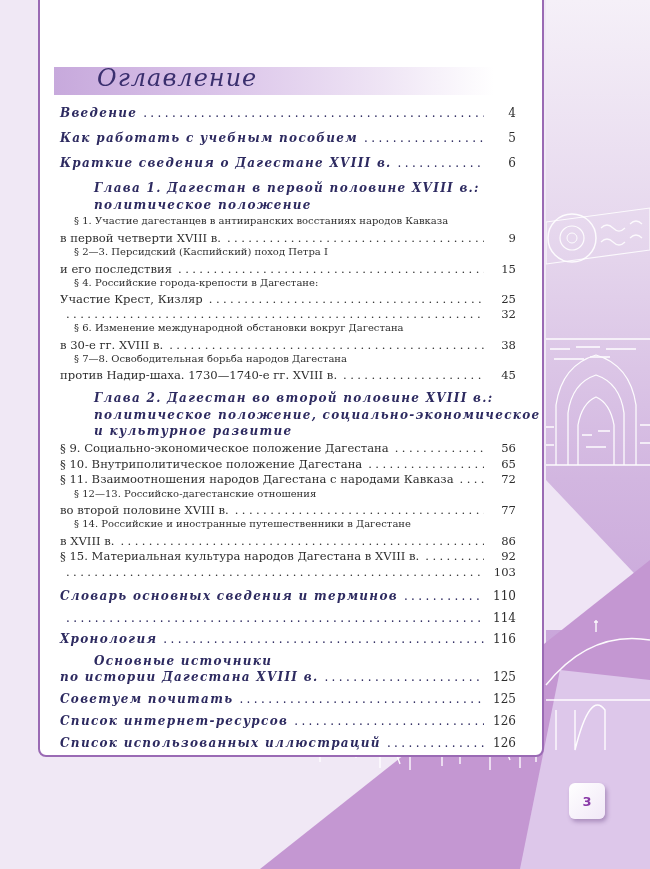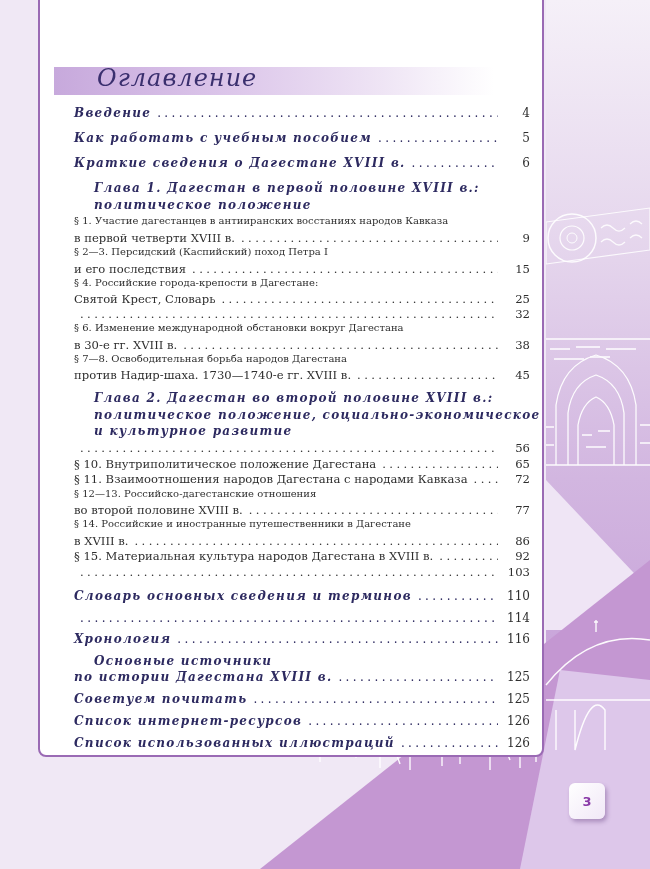--- a/index.html
+++ b/index.html
@@ -28,21 +28,21 @@
   .title-bar {
     position:absolute; left:54px; top:67px; width:440px; height:28px;
     background:linear-gradient(90deg,#c7a9dc 0%,#dcc6ea 40%,#efe5f5 75%,#ffffff 100%);
   }
   .title-text {
     position:absolute; left:74px; top:64px;
     font-family:"DejaVu Serif", serif; font-style:italic; font-size:24px;
     color:#3a2f6e; letter-spacing:1px;margin-left:23px;
   }
   .row {
-    position:absolute; left:74px; width:456px;
+    position:absolute; left:60px; width:456px;
     display:flex; align-items:flex-end;
     font-size:11.6px; color:#2e2e2e; white-space:nowrap;
   }
   .row .lbl { flex:0 0 auto; }
   .row .dots {
     flex:1 1 auto; overflow:hidden; margin:0 6px 0 6px;
     letter-spacing:3.4px; color:#333;
   }
   .row .pg { flex:0 0 auto; min-width:26px; text-align:right; }
   .row.h {
@@ -139,21 +139,21 @@
 
 <div class="line" style="top:246px">§ 2—3. Персидский (Каспийский) поход Петра I</div>
 <div class="row" style="top:262px">
   <span class="lbl">и его последствия</span>
   <span class="dots">....................................................................................................</span>
   <span class="pg">15</span>
 </div>
 
 <div class="line" style="top:277px">§ 4. Российские города-крепости в Дагестане:</div>
 <div class="row" style="top:292px">
-  <span class="lbl">Святой Крест, Словарь</span>
+  <span class="lbl">Участие Крест, Кизляр</span>
   <span class="dots">....................................................................................................</span>
   <span class="pg">25</span>
 </div>
 
 <div class="row" style="top:307px">
   <span class="dots">....................................................................................................</span>
   <span class="pg">32</span>
 </div>
 
 <div class="line" style="top:322px">§ 6. Изменение международной обстановки вокруг Дагестана</div>
@@ -168,20 +168,21 @@
   <span class="lbl">против Надир-шаха. 1730—1740-е гг. XVIII в.</span>
   <span class="dots">....................................................................................................</span>
   <span class="pg">45</span>
 </div>
 
 <div class="line h" style="top:391px">Глава 2. Дагестан во второй половине XVIII в.:</div>
 <div class="line h" style="top:408px">политическое положение, социально-экономическое</div>
 <div class="line h" style="top:424px">и культурное развитие</div>
 
 <div class="row" style="top:441px">
+  <span class="lbl">§ 9. Социально-экономическое положение Дагестана</span>
   <span class="dots">....................................................................................................</span>
   <span class="pg">56</span>
 </div>
 <div class="row" style="top:457px">
   <span class="lbl">§ 10. Внутриполитическое положение Дагестана</span>
   <span class="dots">....................................................................................................</span>
   <span class="pg">65</span>
 </div>
 <div class="row" style="top:472px">
   <span class="lbl">§ 11. Взаимоотношения народов Дагестана с народами Кавказа</span>

